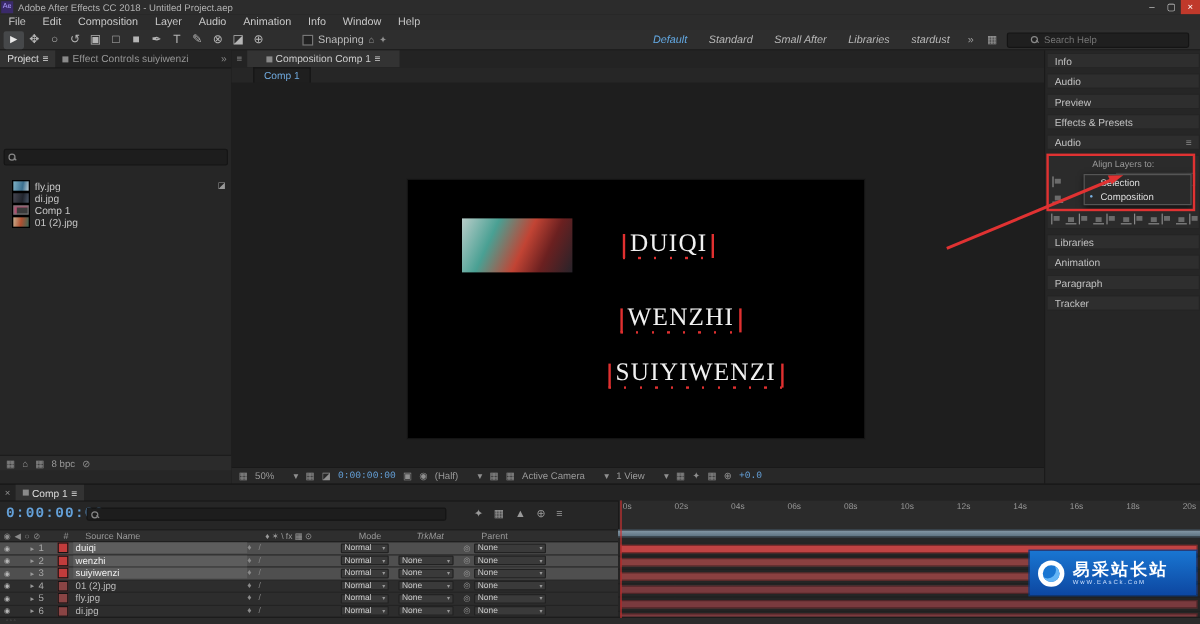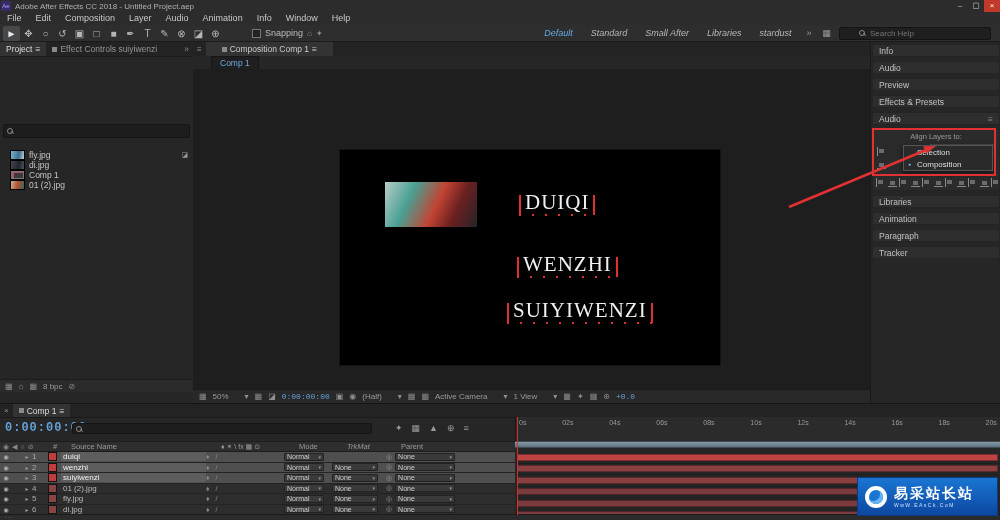--- a/index.html
+++ b/index.html
@@ -139,21 +139,21 @@
   .mini.w40{width:40px;} .mini.w46{width:46px;} .mini.w60{width:60px;}
   .spiral{font-size:7px;color:#999;}
   .tbars{position:absolute;left:515px;right:0;top:48px;background:repeating-linear-gradient(90deg,transparent 0 47px,rgba(255,255,255,.03) 47px 48px);}
   .tbar-row{height:10.5px;border-bottom:1px solid #202020;position:relative;background:#252525;}
   .tbar{position:absolute;left:2px;right:2px;top:1.5px;height:7px;box-shadow:inset 0 0 0 1px rgba(0,0,0,.35);}
   .b1{background:#c04343;} .b2{background:#8a4040;} .b3{background:#7a3a3e;}
   .playhead{position:absolute;left:517px;top:13px;bottom:6px;width:1px;background:#d03030;z-index:5;}
   .tfoot{position:absolute;left:0;bottom:0;right:0;height:6px;background:#2b2b2b;border-top:1px solid #1c1c1c;color:#777;font-size:5px;line-height:5px;padding-left:5px;}
 
   
-  #wm{position:absolute;left:857px;top:477px;width:141px;height:39px;background:linear-gradient(180deg,#1976d2,#0d47a1);display:flex;align-items:center;gap:7px;padding:0 7px;box-sizing:border-box;z-index:60;border:1px solid #0a3a80;}
+  #wm{position:absolute;left:857px;top:458px;width:141px;height:39px;background:linear-gradient(180deg,#1976d2,#0d47a1);display:flex;align-items:center;gap:7px;padding:0 7px;box-sizing:border-box;z-index:60;border:1px solid #0a3a80;}
   .wmlogo{width:22px;height:22px;border-radius:50%;background:#fff;position:relative;flex:0 0 auto;}
   .wmlogo::after{content:"";position:absolute;left:4px;top:4px;width:14px;height:14px;border-radius:50%;background:#1976d2;box-shadow:inset -3px -3px 0 #64b5f6;}
   .wmtext{display:flex;flex-direction:column;line-height:1.2;}
   .wmtitle{font-size:14px;font-weight:bold;color:#fff;letter-spacing:2px;}
   .wmsub{font-size:5px;color:#cfe2ff;letter-spacing:1.5px;}
 </style>
 </head>
 <body>
 
 <div id="app">

